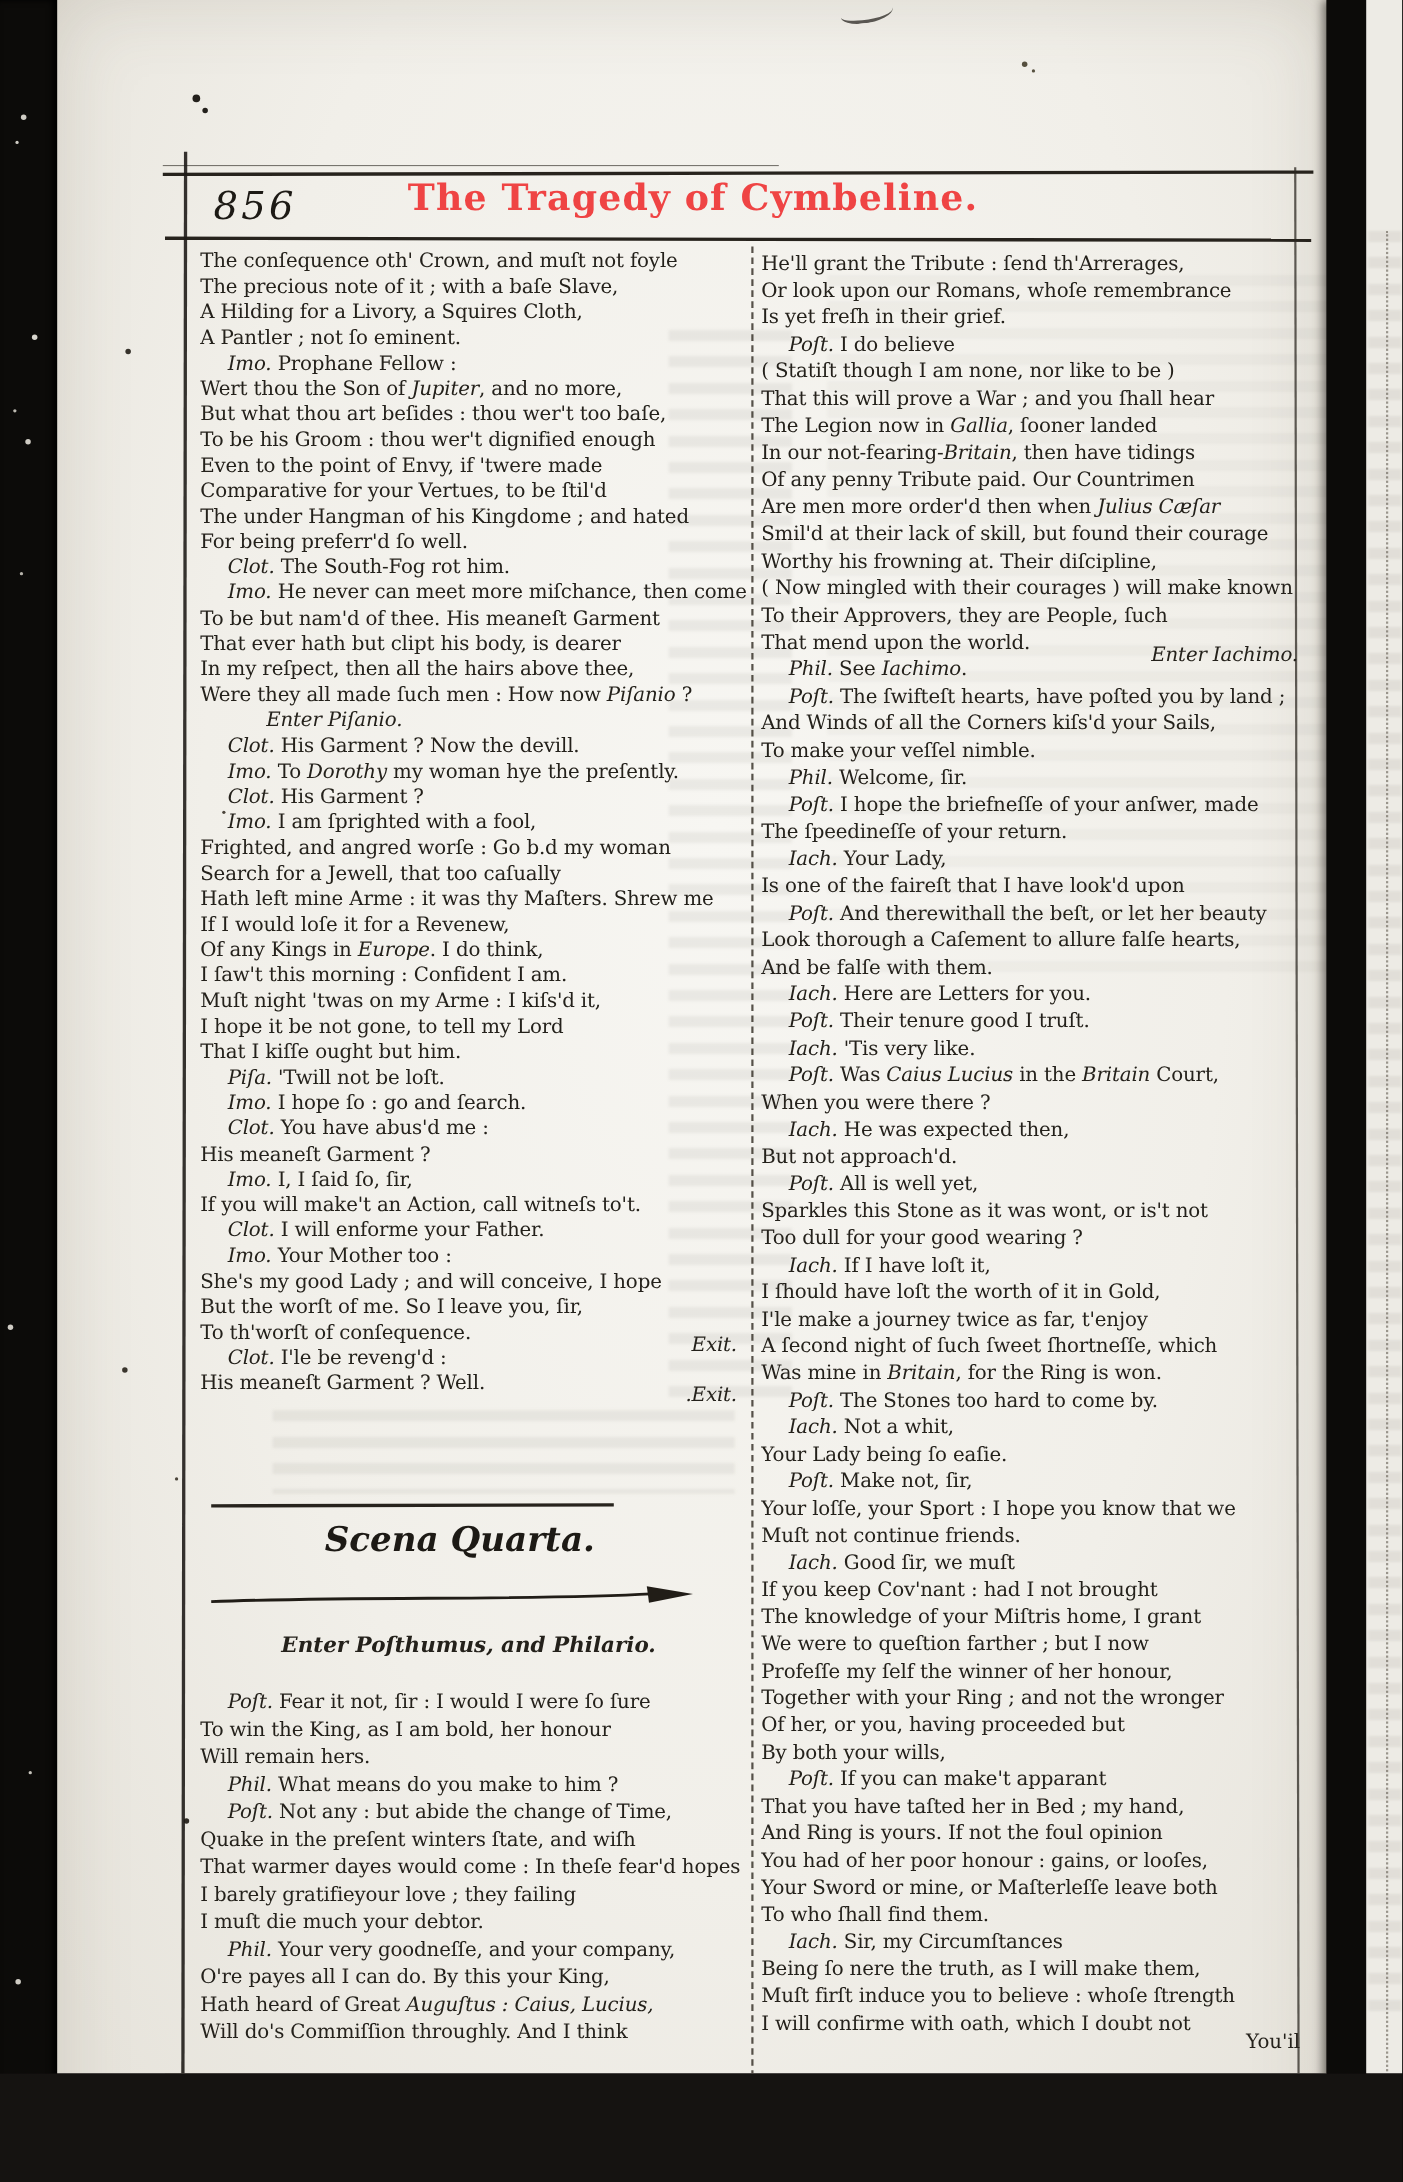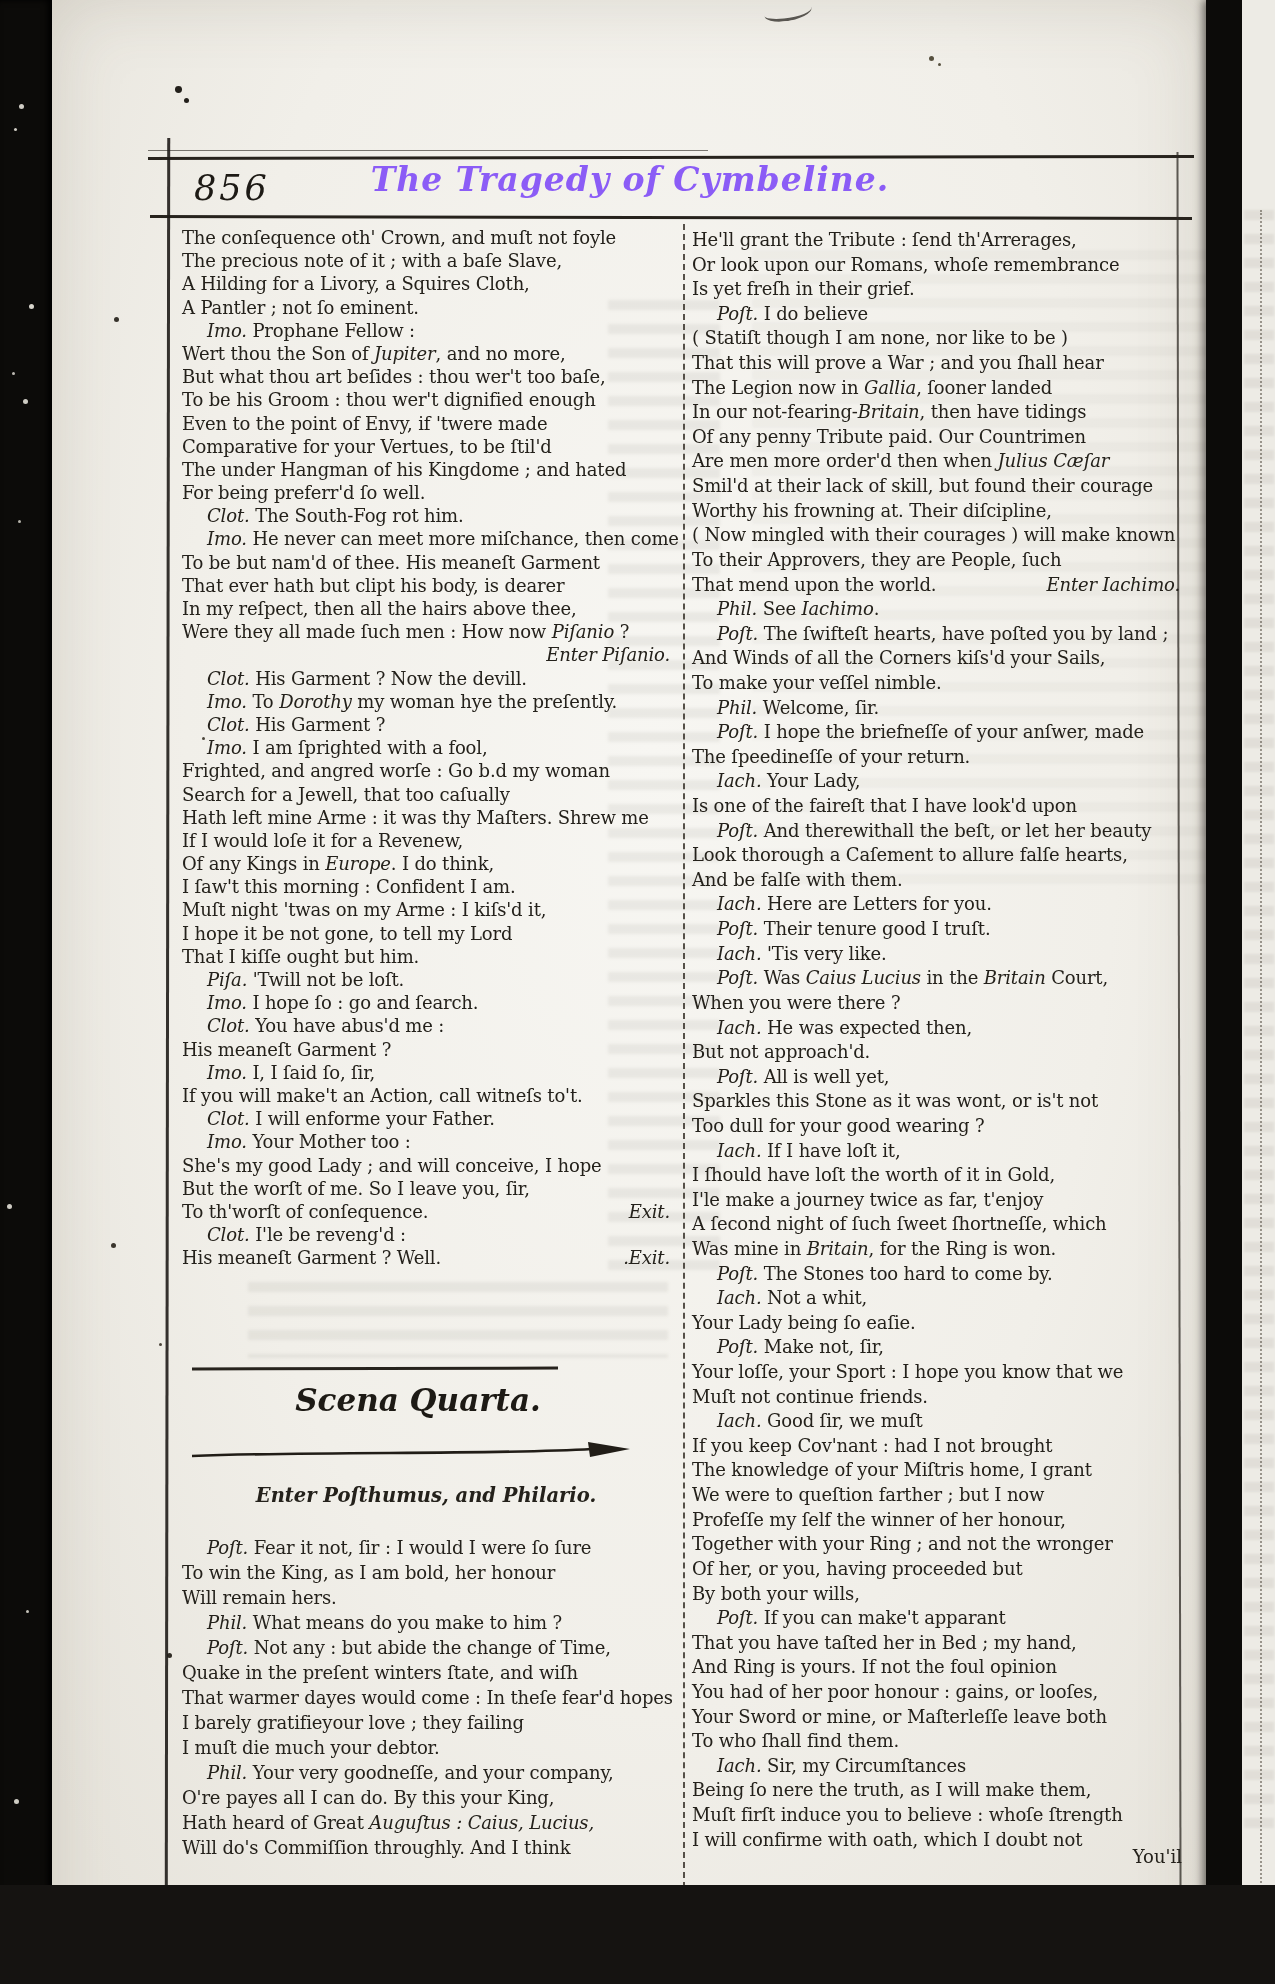--- a/index.html
+++ b/index.html
@@ -18,29 +18,29 @@
   .vrule{position:absolute;}
   .rule-top{left:148px;top:156px;width:1046px;height:3px;transform:rotate(-.12deg);}
   .rule-top2{left:148px;top:150px;width:560px;height:1px;opacity:.6;}
   .rule-head{left:150px;top:216px;width:1042px;height:2.5px;transform:rotate(.1deg);}
   .rule-bottom{left:150px;top:1886px;width:1042px;height:3px;transform:rotate(.12deg);}
   .border-left{left:166px;top:138px;height:1760px;border-left:3px solid #1f1c18;opacity:.9;transform:rotate(.08deg);}
   .divider{left:683px;top:224px;height:1664px;border-left:2px dashed rgba(58,52,44,.85);}
   .border-right{left:1178px;top:152px;height:1736px;border-left:2px solid rgba(44,40,34,.75);transform:rotate(-.1deg);}
   .pagenum{position:absolute;left:194px;top:168px;font-size:35px;font-style:italic;letter-spacing:3px;color:#1d1a15;}
   .ptitle{position:absolute;left:330px;top:160px;width:600px;text-align:center;
-          font-size:33px;font-style:italic;font-weight:600;letter-spacing:1px;color:#8b5cf6;}
+          font-size:33px;font-weight:600;letter-spacing:1px;color:#ef4444;}
   .col{position:absolute;font-size:18px;}
   .col1a{left:182px;top:226px;width:488px;--lh:23.2px;}
   .col1b{left:182px;top:1535px;width:488px;--lh:25px;}
   .col2{left:692px;top:228px;width:488px;--lh:24.62px;}
   .tline{white-space:nowrap;line-height:var(--lh);height:var(--lh);letter-spacing:-.15px;}
   .ind{padding-left:25px;}
-  .ctr{text-align:right;padding-left:60px;}
-  .rt{float:right;}
+  .ctr{text-align:left;padding-left:60px;}
+  .rt{float:right;margin-top:11px;}
   .it{font-style:italic;}
   .scena{position:absolute;left:174px;top:1382px;width:488px;text-align:center;
          font-size:31px;font-style:italic;font-weight:600;color:#1d1a15;}
   .scene-rule1{left:192px;top:1367px;width:366px;height:3px;transform:rotate(-.15deg);}
   .enterline{position:absolute;left:182px;top:1484px;width:488px;text-align:center;
              font-size:19.5px;font-style:italic;font-weight:600;}
   .catchword{position:absolute;left:692px;top:1846px;width:490px;text-align:right;font-size:18px;}
   .ghost{position:absolute;background:repeating-linear-gradient(180deg,rgba(72,66,54,.07) 0 10px,rgba(72,66,54,0) 10px 24px);filter:blur(1.6px);}
   .g1{left:556px;top:300px;width:112px;height:980px;}
   .g2{left:196px;top:1282px;width:420px;height:76px;}

